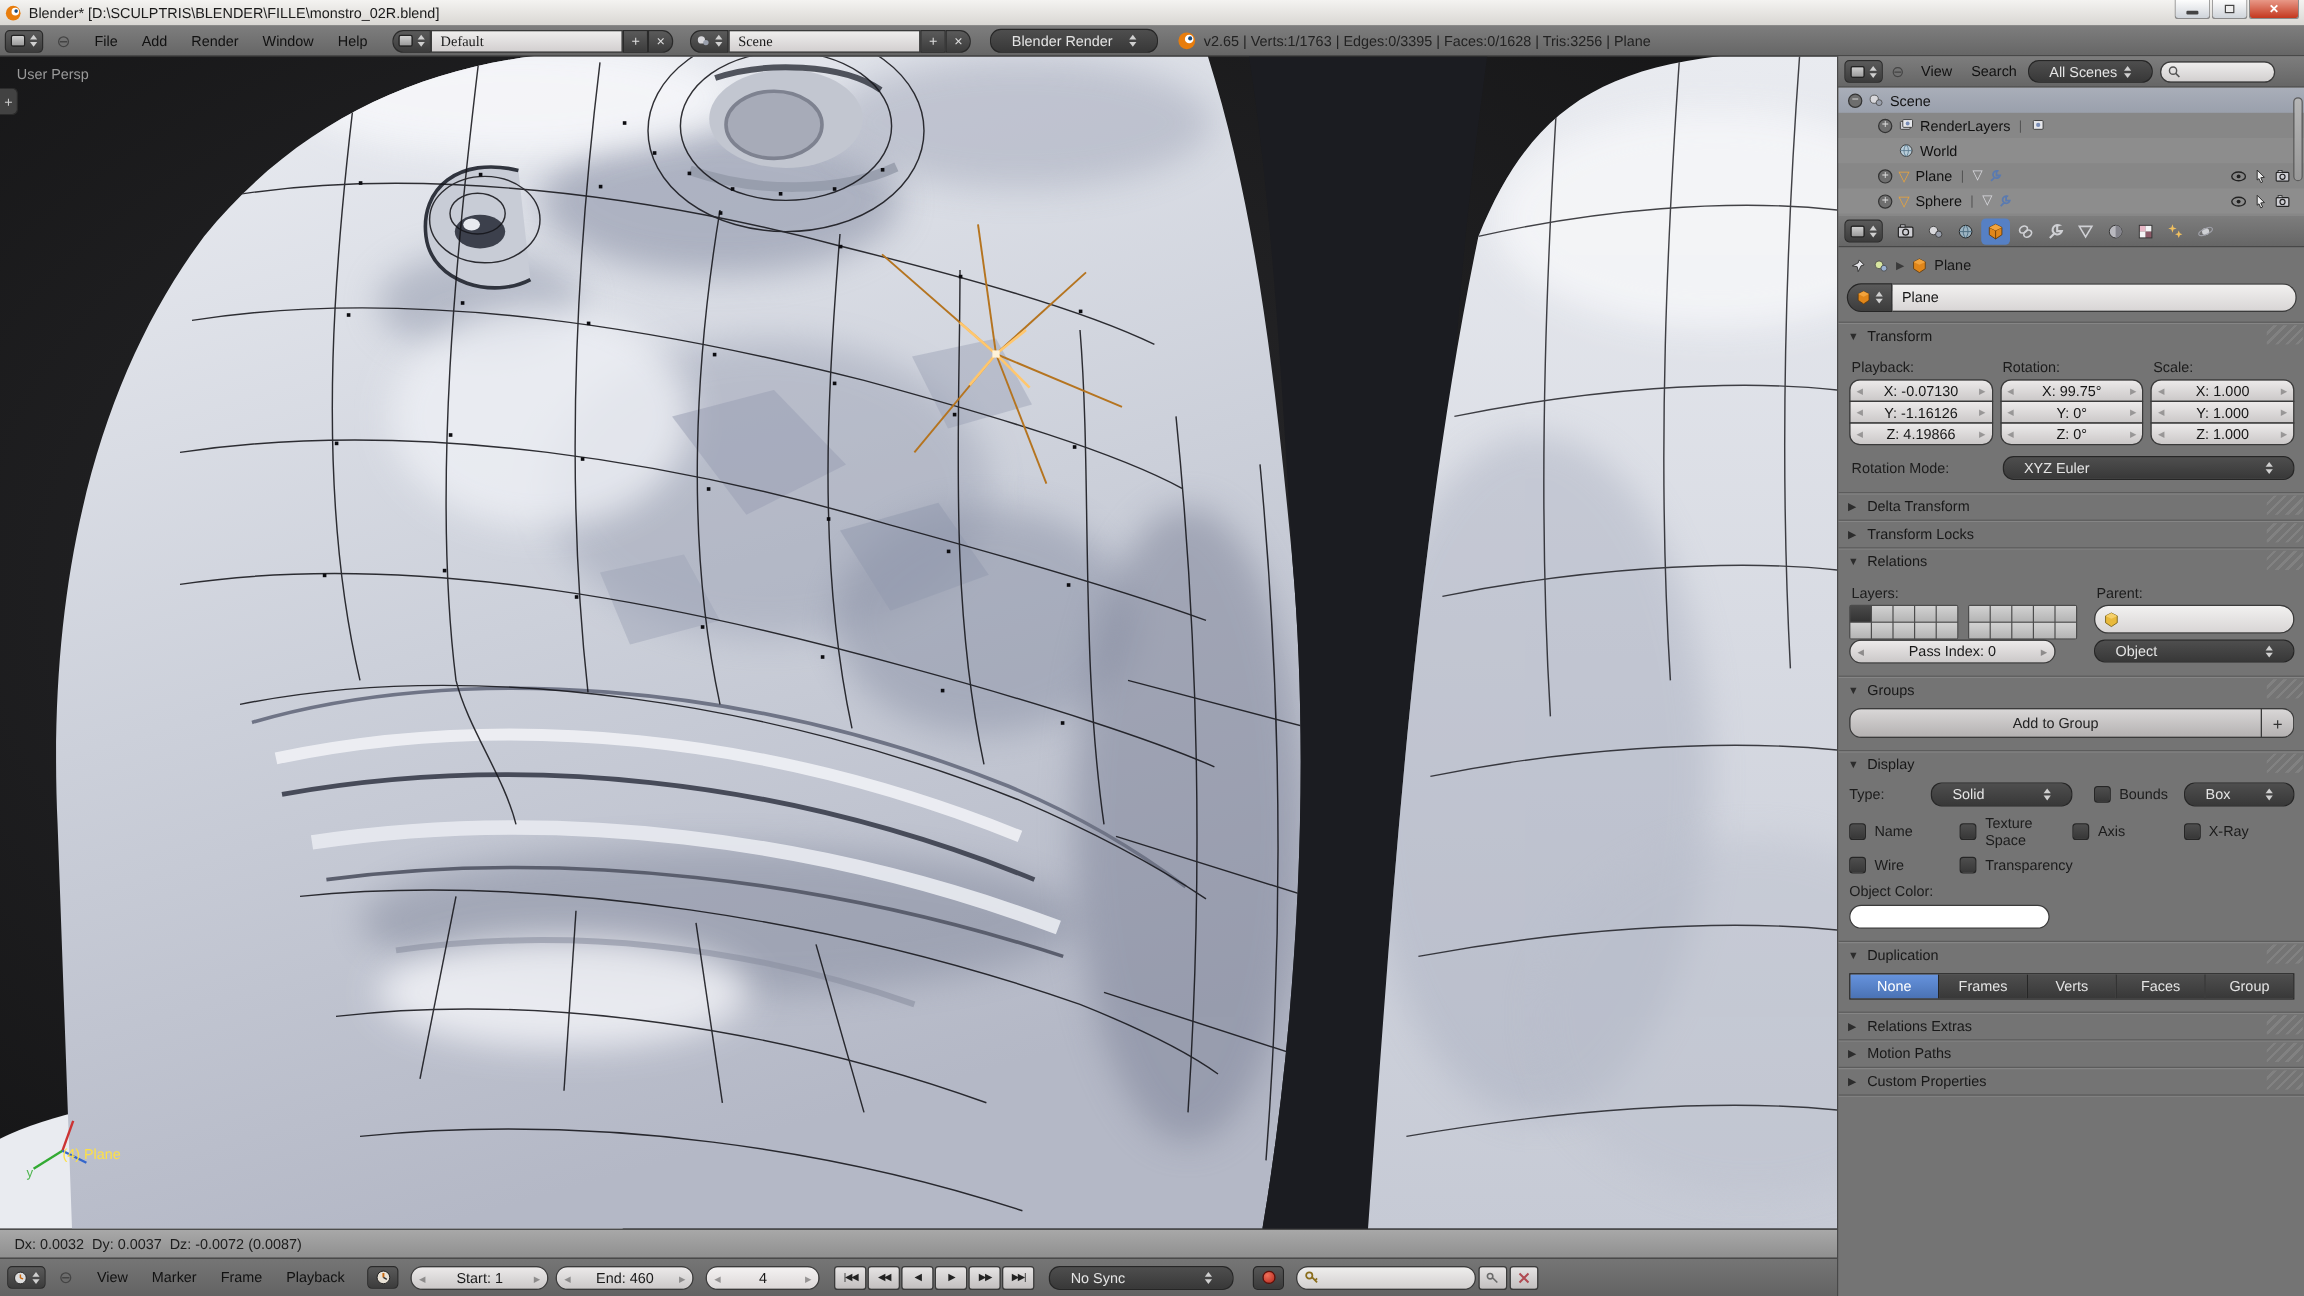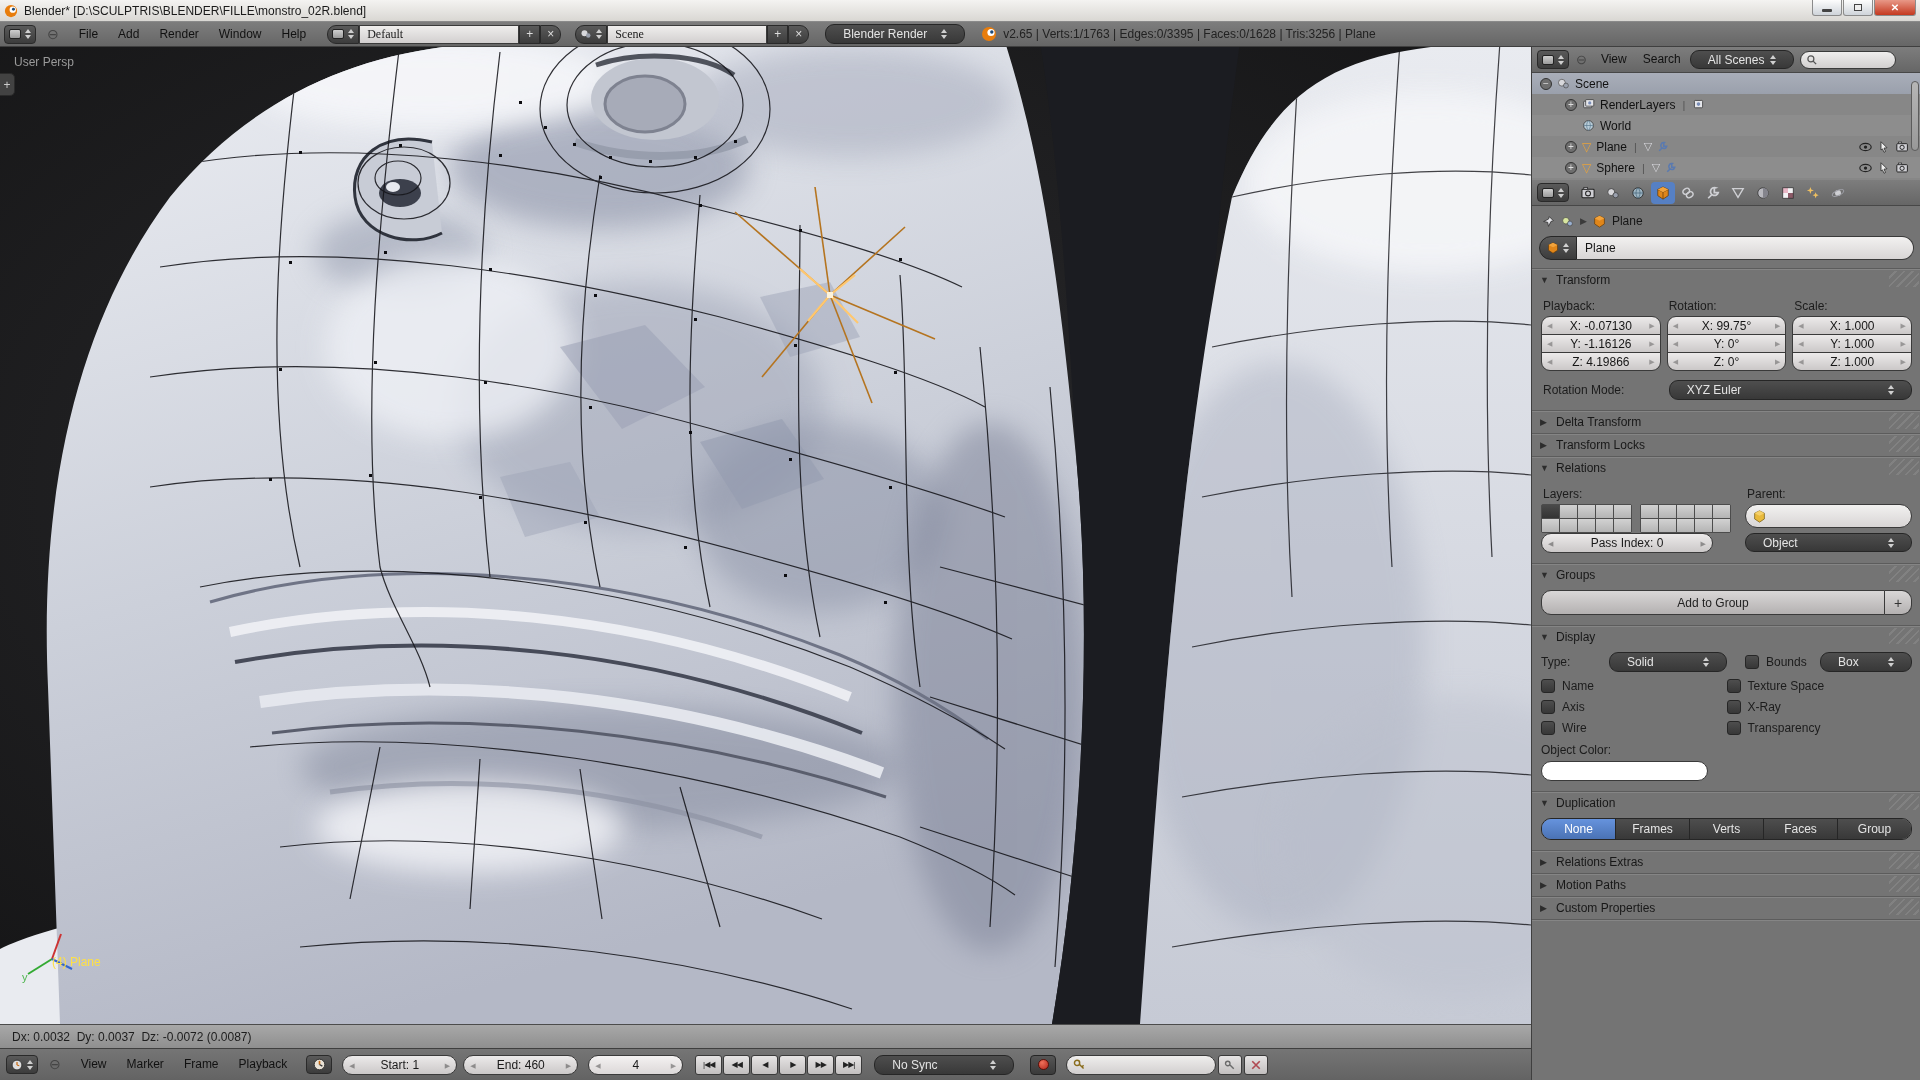--- a/index.html
+++ b/index.html
@@ -134,27 +134,27 @@
   .lcell.on{background:linear-gradient(#4a4a4a,#333);}
   .parent-field{height:24px;border-radius:12px;background:linear-gradient(#f2f1f0,#d8d5d5);border:1px solid #3a3a3a;
     display:flex;align-items:center;padding:0 7px;gap:5px;}
 
   .btn-light{height:25px;border-radius:10px 0 0 10px;background:linear-gradient(#d9d7d7,#b4b1b1);
     border:1px solid #3a3a3a;display:flex;align-items:center;justify-content:center;font-size:12px;color:#222;flex:1;}
   .btn-plus{width:27px;height:25px;border-radius:0 10px 10px 0;background:linear-gradient(#d9d7d7,#b4b1b1);
     border:1px solid #3a3a3a;border-left:none;display:flex;align-items:center;justify-content:center;font-size:14px;color:#333;}
 
   .disp-row{display:grid;grid-template-columns:62px 118px 1fr 92px;align-items:center;column-gap:6px;margin-bottom:7px;}
-  .chk-grid{display:grid;grid-template-columns:1fr 1fr;row-gap:7px;margin-top:3px;}
+  .chk-grid{display:grid;grid-template-columns:1fr 1fr 1fr 1fr;row-gap:7px;margin-top:3px;}
   .chk{display:flex;align-items:center;gap:7px;font-size:12px;color:#1c1c1c;}
   .box{width:14px;height:14px;border-radius:3px;background:linear-gradient(#4e4e4e,#373737);border:1px solid #262626;flex:0 0 auto;}
   .swatch{width:167px;height:20px;border-radius:10px;border:1px solid #3a3a3a;background:#fff;margin-top:4px;}
   .objcolor-lbl{font-size:12px;color:#1c1c1c;margin-top:8px;}
 
-  .seg-control{display:flex;height:22px;border:1px solid #262626;border-radius:10px;overflow:hidden;}
+  .seg-control{display:flex;height:22px;border:1px solid #262626;border-radius:0;overflow:hidden;}
   .seg{flex:1;background:linear-gradient(#4e4e4e,#383838);color:#e4e4e4;font-size:12px;
     display:flex;align-items:center;justify-content:center;border-left:1px solid #262626;}
   .seg:first-child{border-left:none;}
   .seg.active{background:linear-gradient(#6693dd,#4a72b4);color:#fff;}
 </style>
 </head>
 <body>
 
 <div class="app">
 
@@ -493,21 +493,21 @@
 
     <div class="transport">
       <div class="tbtn">|◀◀</div>
       <div class="tbtn">◀◀</div>
       <div class="tbtn">◀</div>
       <div class="tbtn">▶</div>
       <div class="tbtn">▶▶</div>
       <div class="tbtn">▶▶|</div>
     </div>
 
-    <div class="dd" style="width:140px;margin-left:10px;">
+    <div class="dd" style="width:154px;margin-left:10px;">
       <span>No Sync</span>
       <span class="updown">
           <i class="u"></i>
           <i class="d"></i>
         </span>
     </div>
 
     <div class="rec-btn">
         <span class="rec-dot"></span>
       </div>

